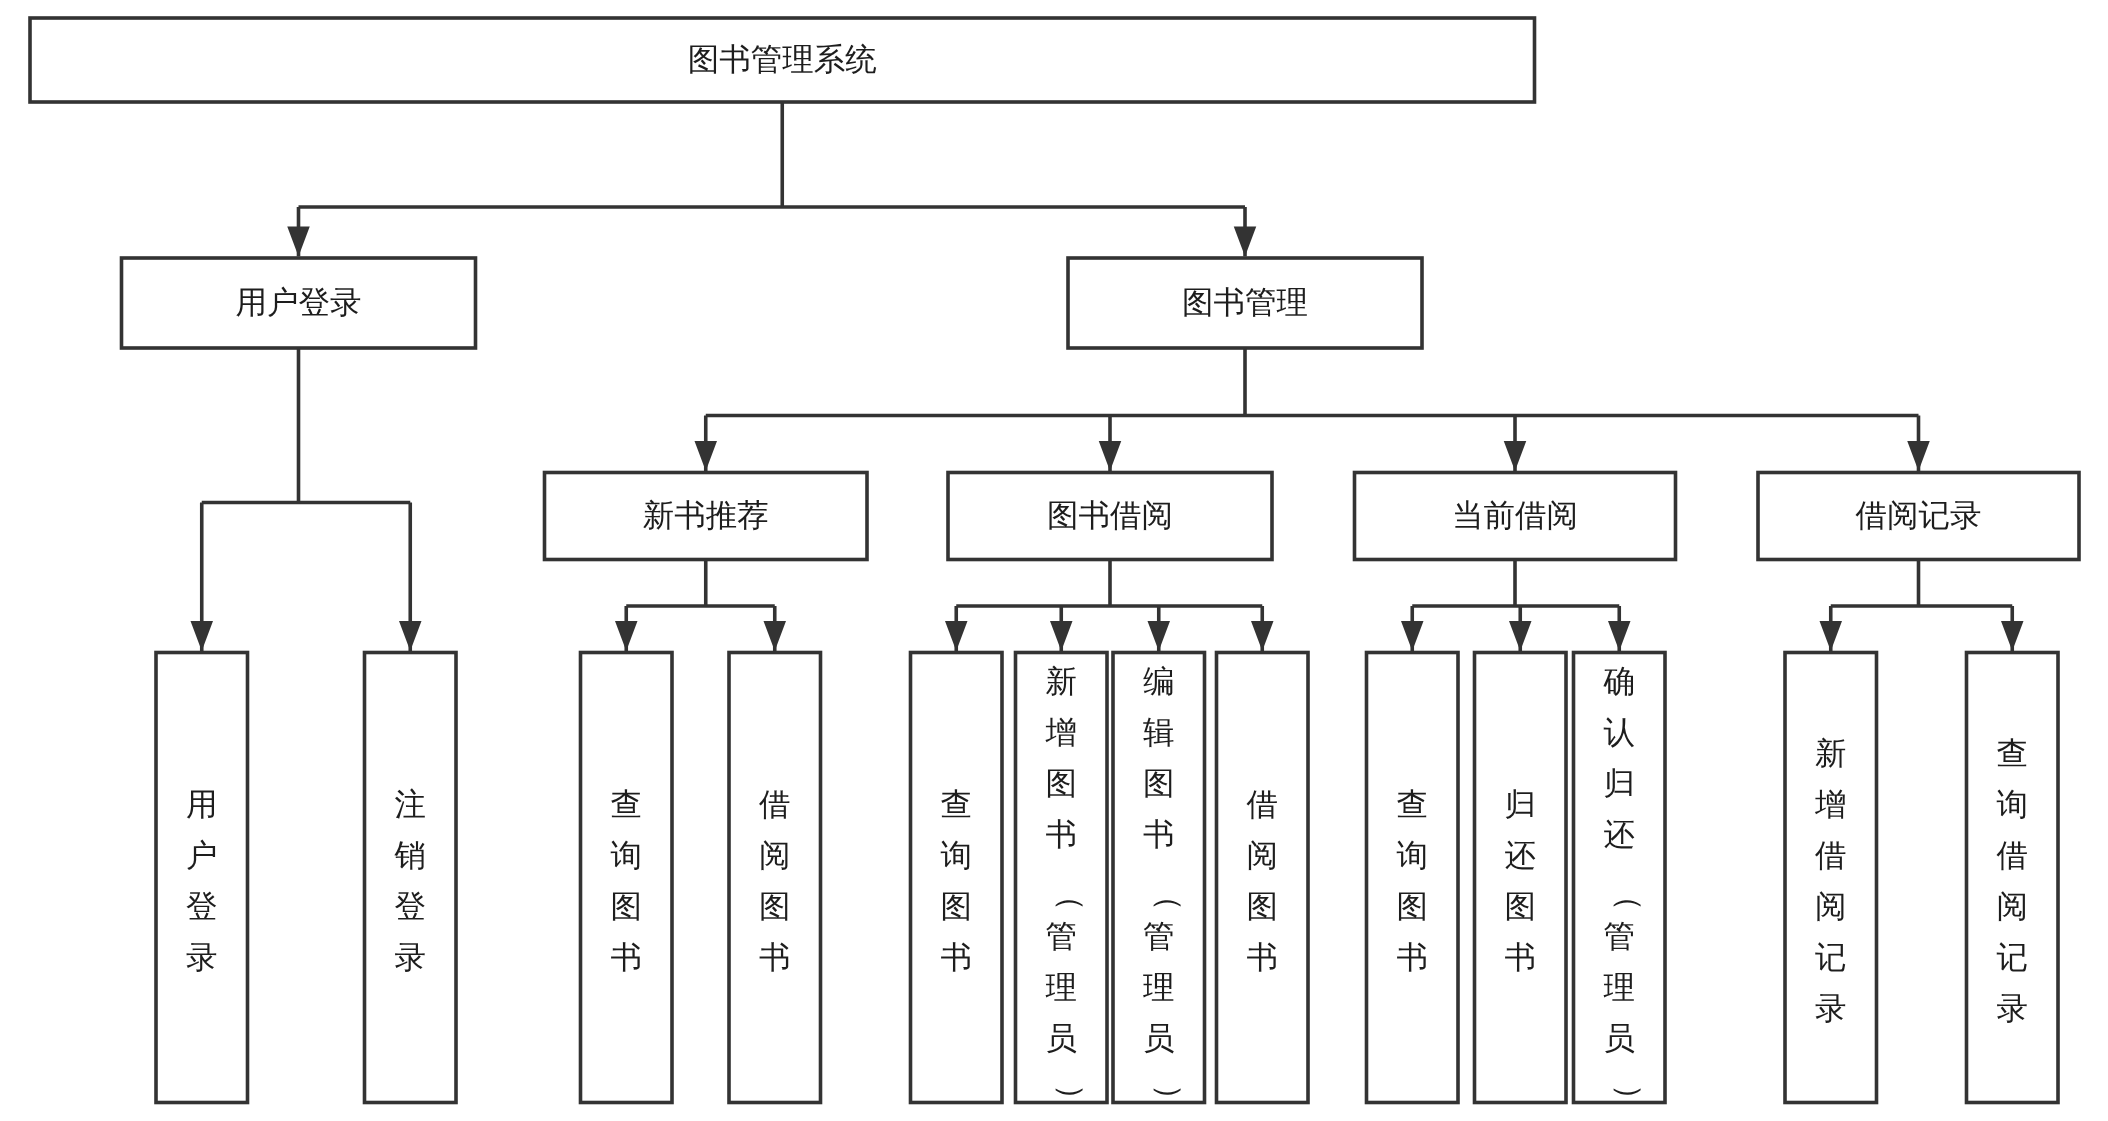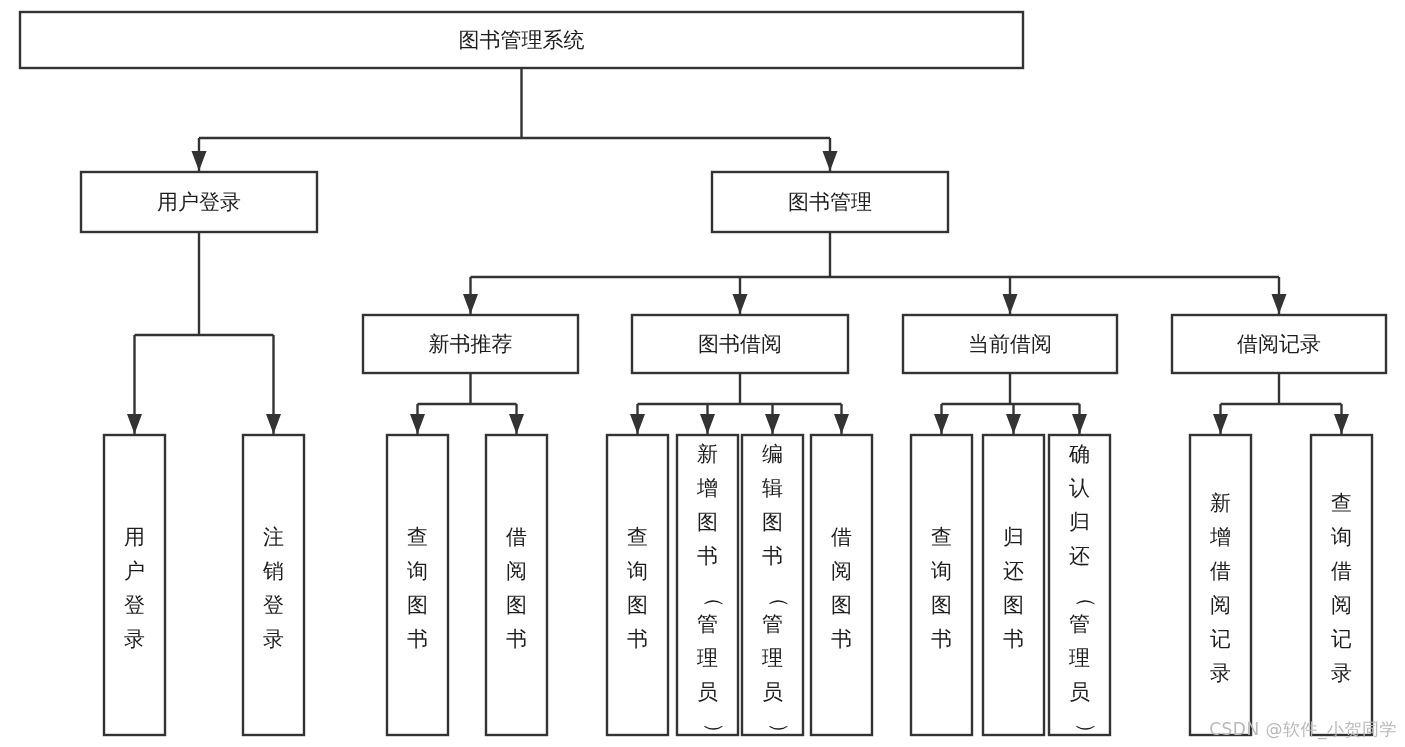--- a/index.html
+++ b/index.html
@@ -251,14 +251,13 @@
           <text x="1341.5" y="509.52" class="node-label-vertical">查</text>
           <text x="1341.5" y="543.52" class="node-label-vertical">询</text>
           <text x="1341.5" y="577.52" class="node-label-vertical">借</text>
           <text x="1341.5" y="611.52" class="node-label-vertical">阅</text>
           <text x="1341.5" y="645.52" class="node-label-vertical">记</text>
           <text x="1341.5" y="679.52" class="node-label-vertical">录</text>
         </g>
       </g>
   </svg>
 
-  <div class="watermark">CSDN @软件_小贺同学</div>
 </div>
 
 </body></html>

